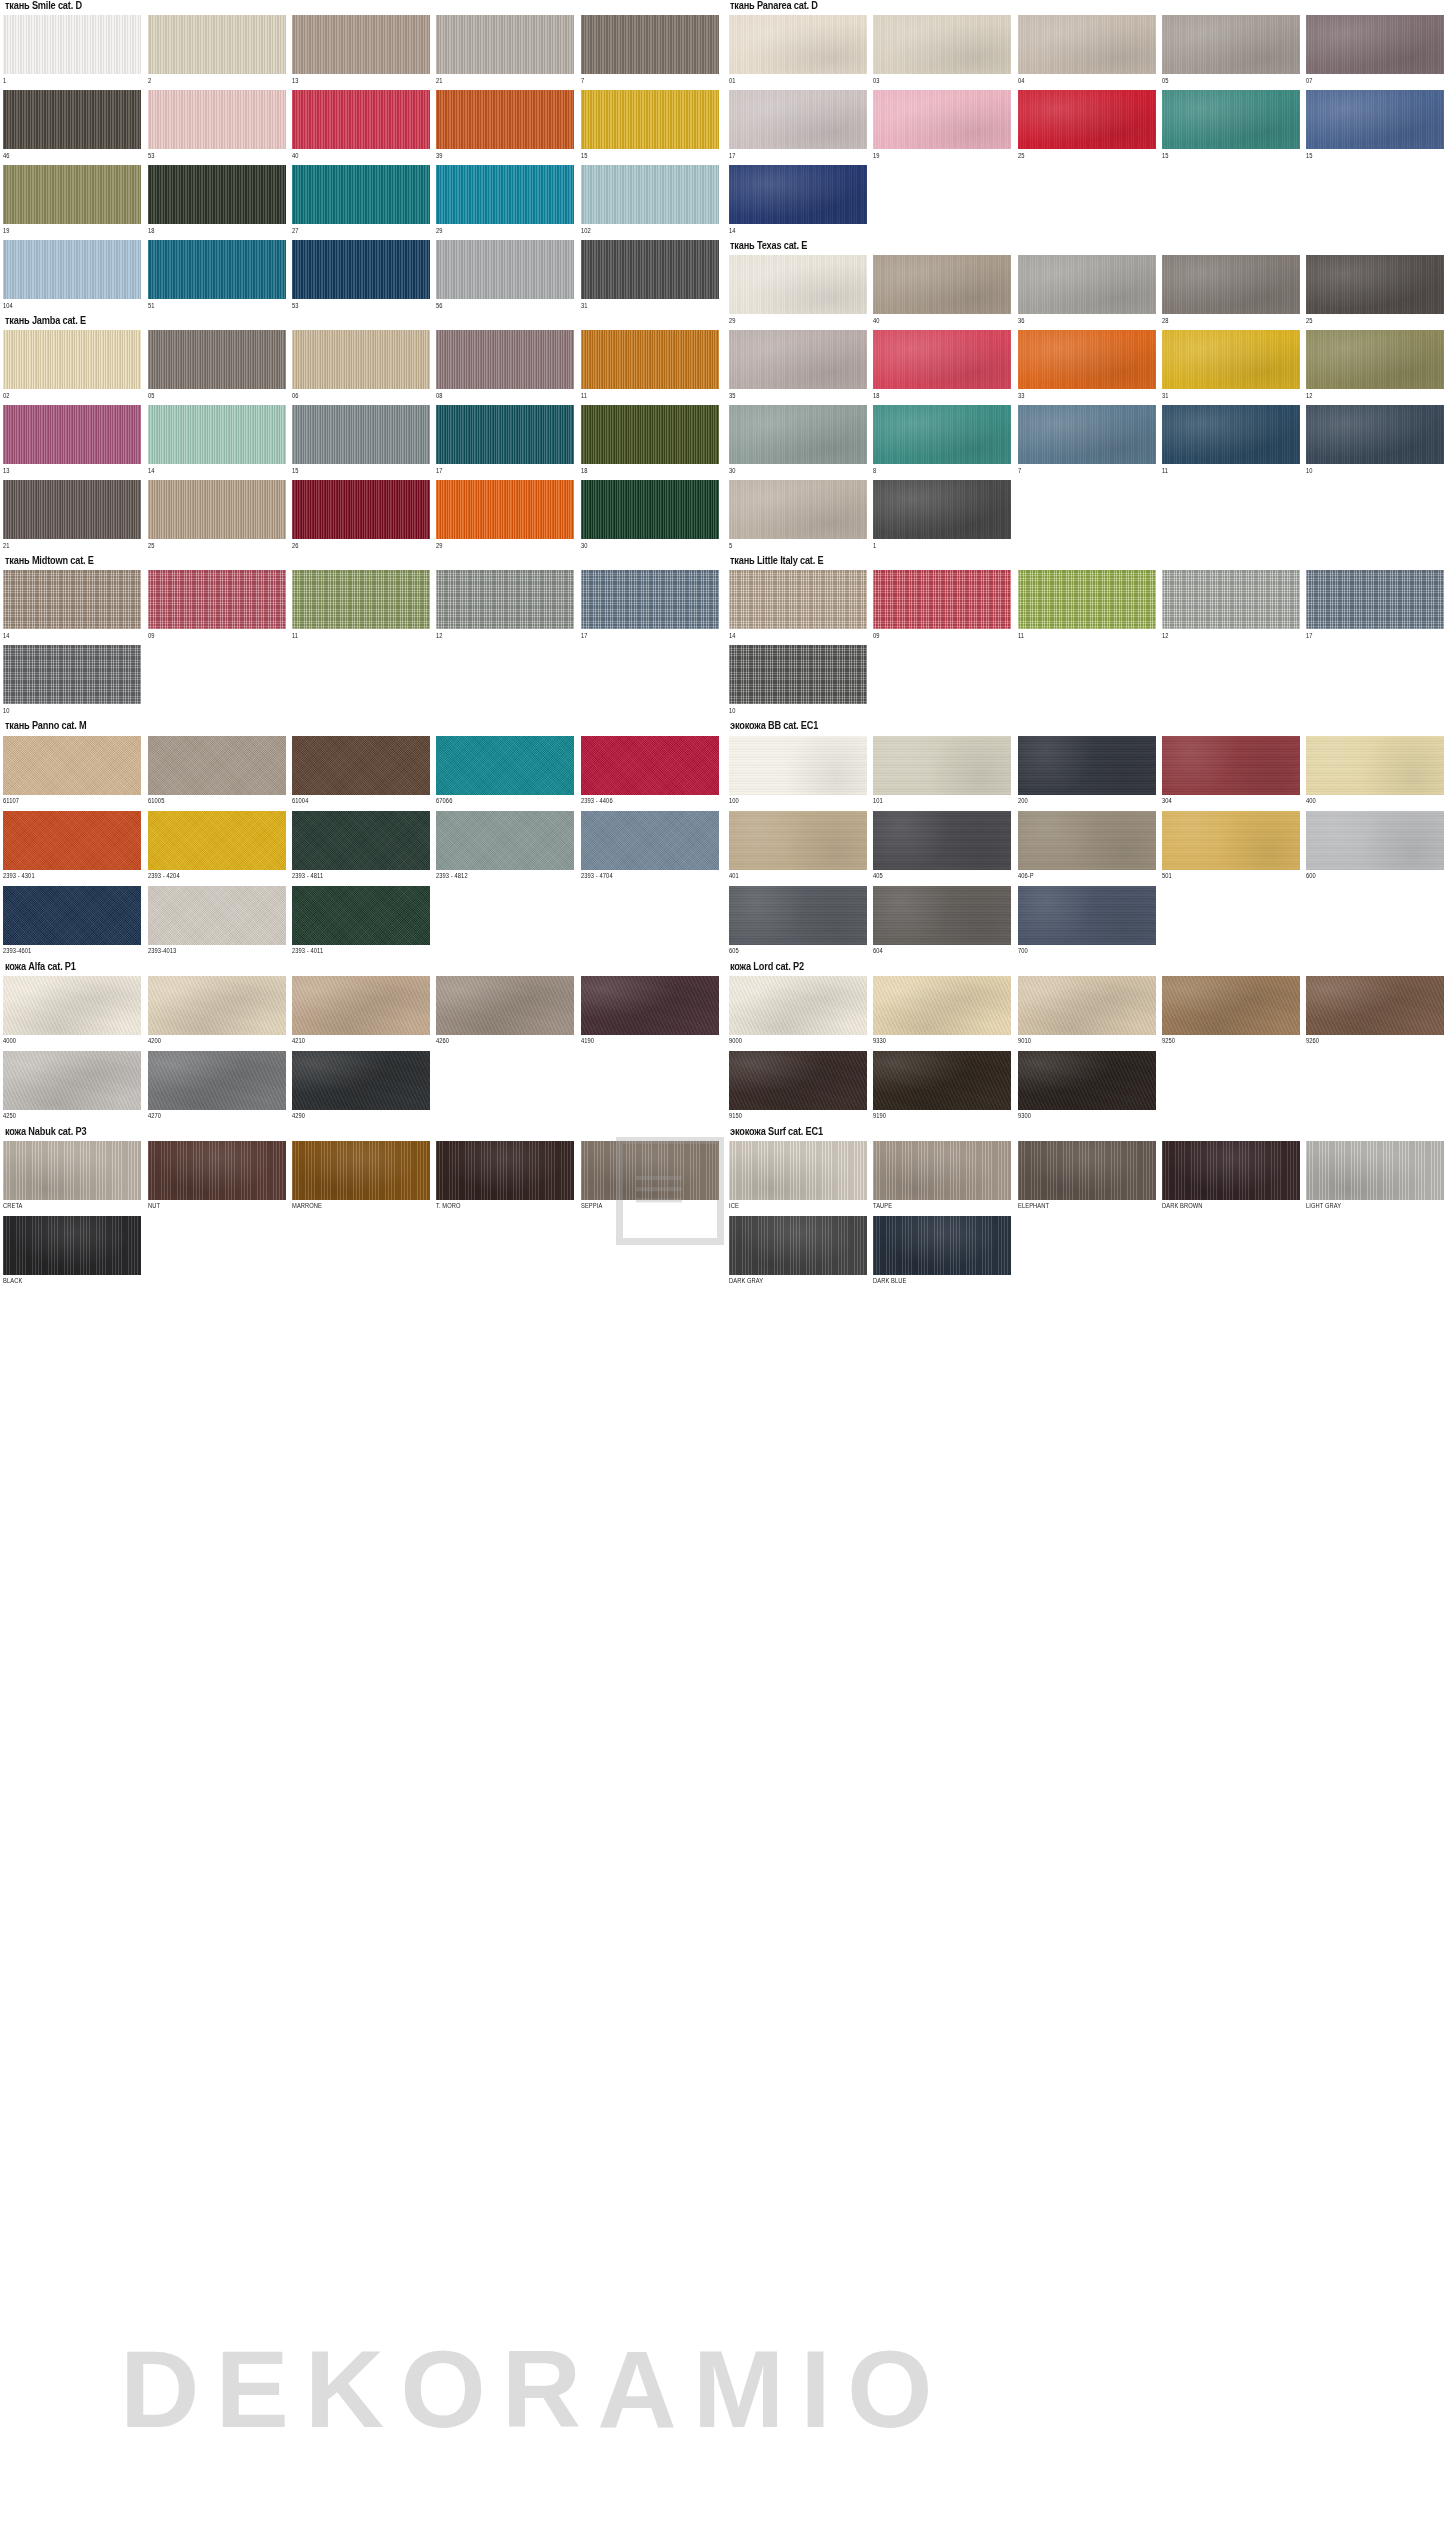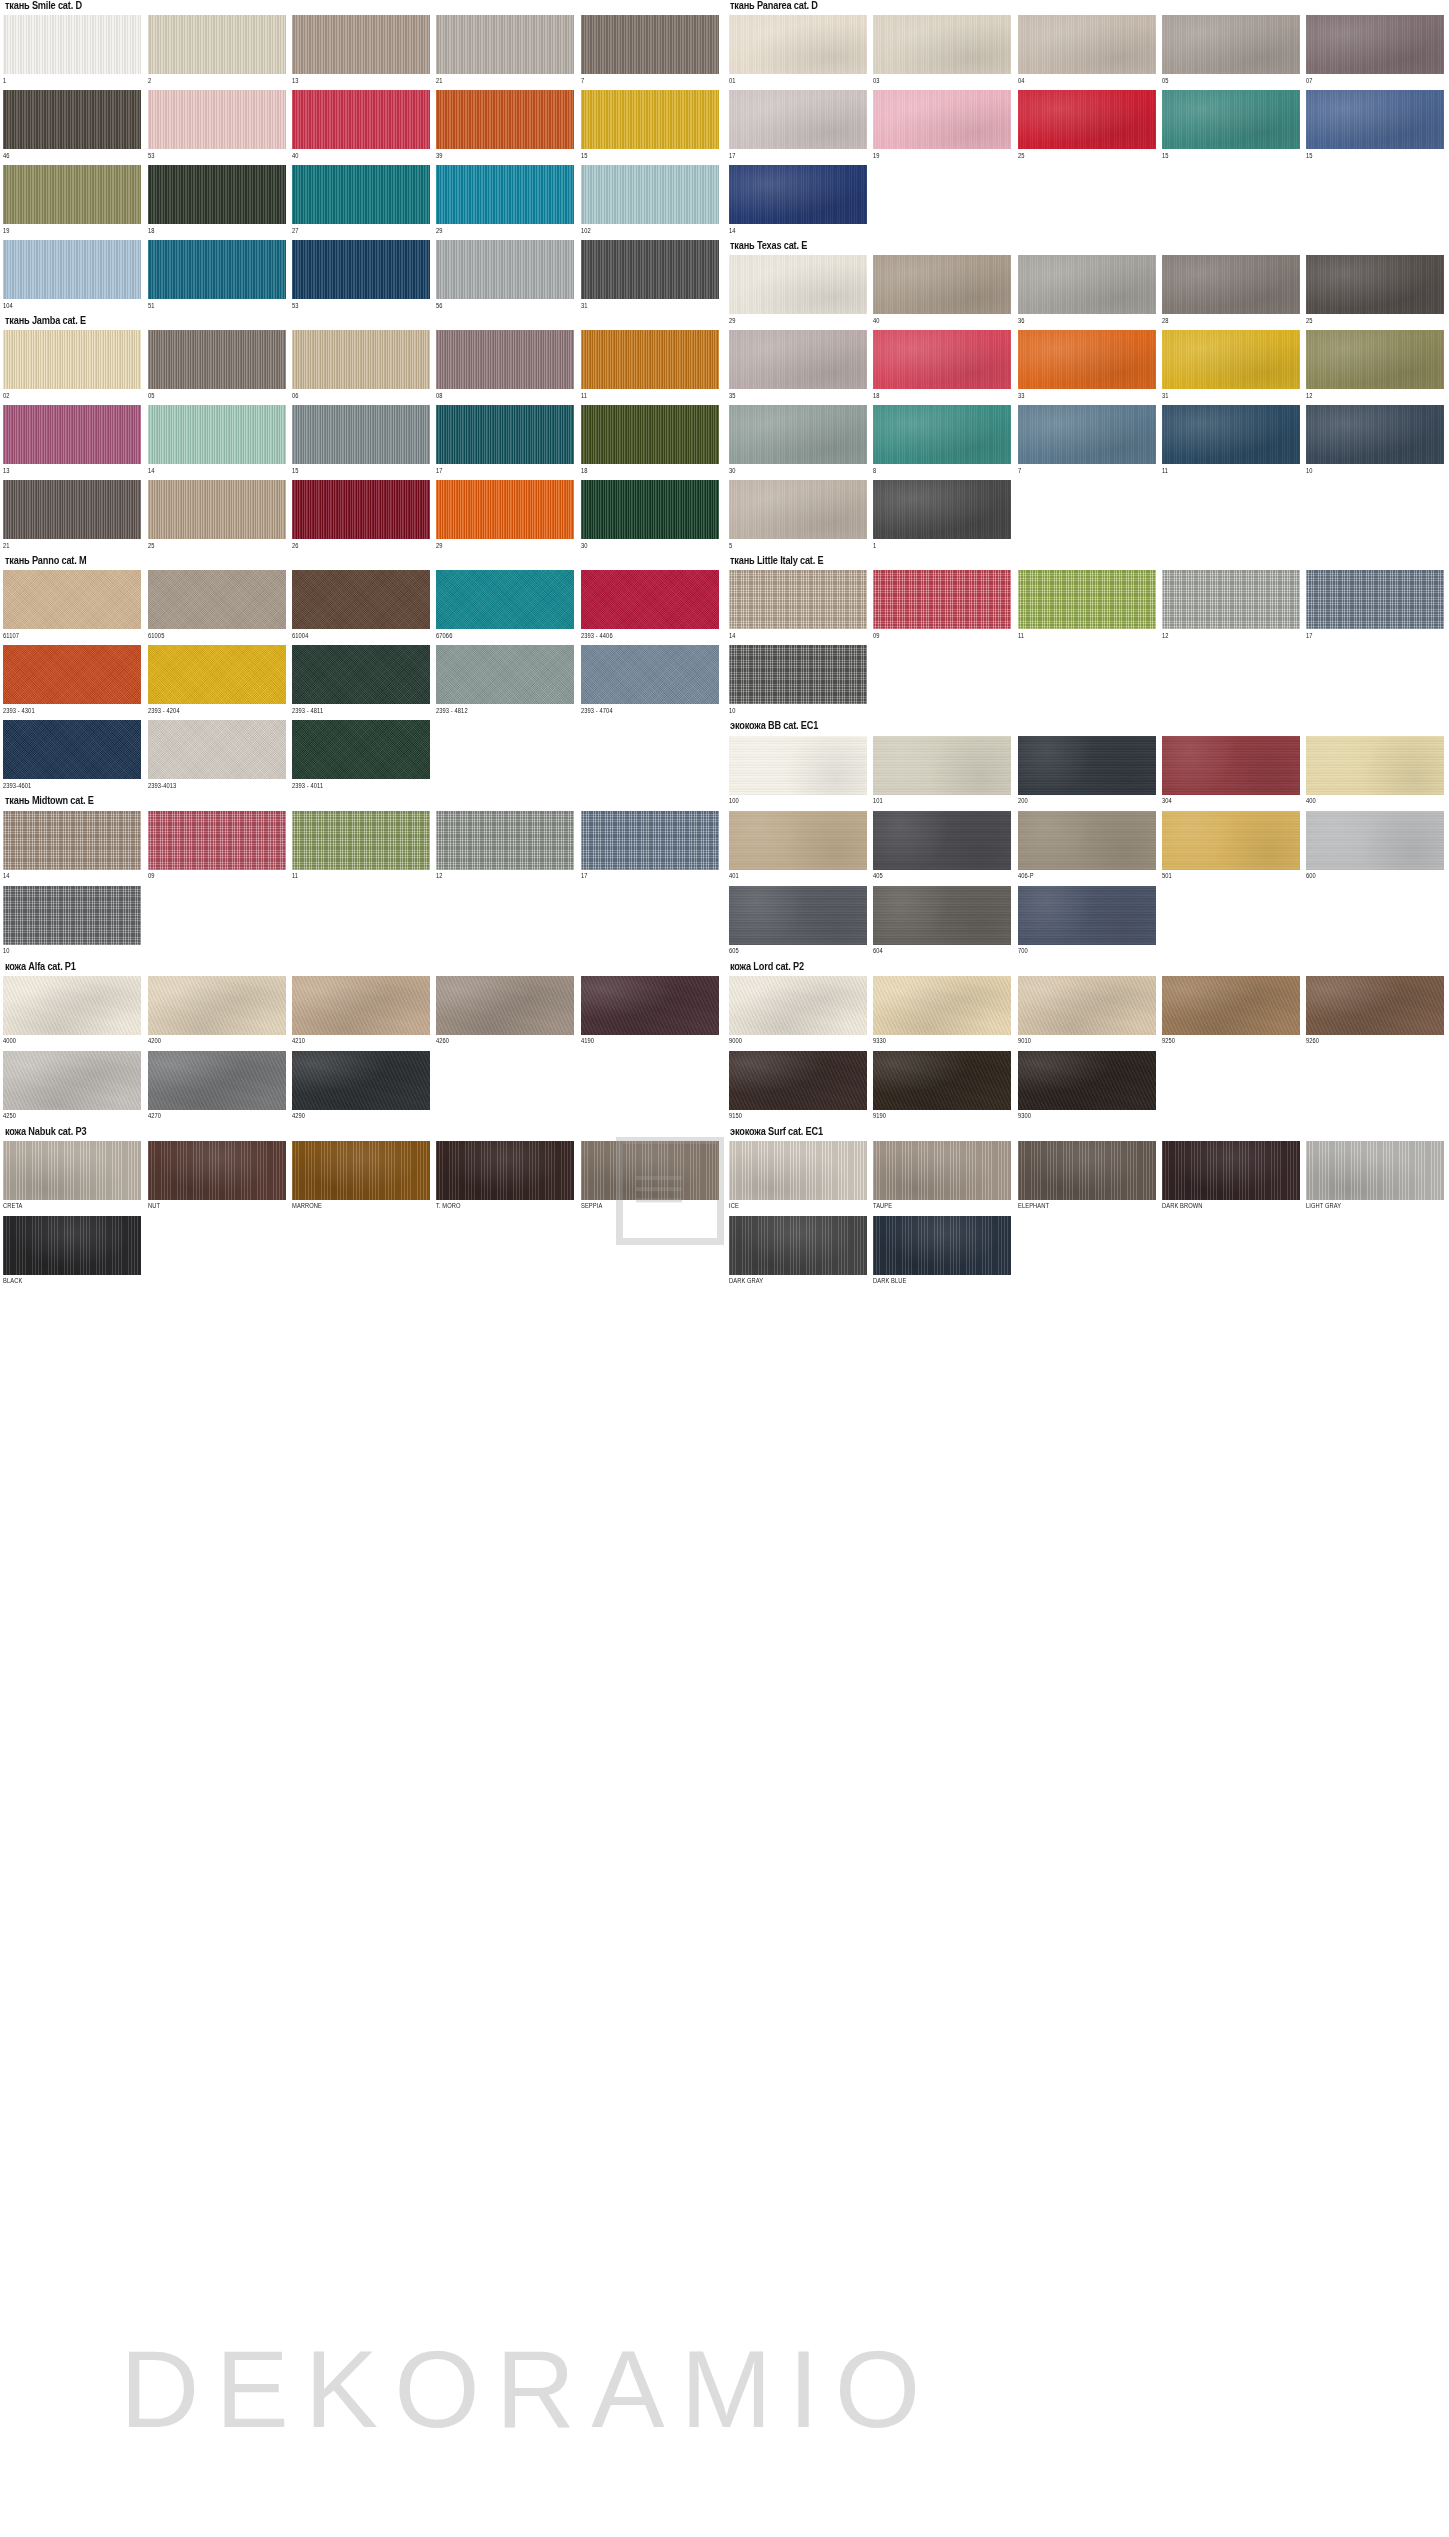--- a/index.html
+++ b/index.html
@@ -160,21 +160,21 @@
       repeating-linear-gradient(90deg, rgba(255,255,255,0.13) 0 0.8px, rgba(0,0,0,0.11) 0.8px 3.2px),
       radial-gradient(ellipse at 50% 30%, rgba(255,255,255,0.12), rgba(255,255,255,0) 60%),
       radial-gradient(ellipse at 30% 80%, rgba(0,0,0,0.14), rgba(0,0,0,0) 60%);
   }
 
   
   .watermark {
     position: absolute;
     pointer-events: none;
     color: rgba(160,160,160,0.40);
-    font-weight: normal;
+    font-weight: bold;
     letter-spacing: 11.2px;
     white-space: nowrap;
     user-select: none;
   }
   #wm-center {
     left: 304px;
     top: 1165px;
     font-size: 86px;
     letter-spacing: 1.6px;
     color: rgba(150,150,150,0.30);
@@ -356,20 +356,49 @@
               <div class="swatch tex-cord" style="background: rgb(232, 92, 9);"></div>
               <div class="swatch-code">29</div>
             </div>
             <div class="cell">
               <div class="swatch tex-cord" style="background: rgb(15, 56, 33);"></div>
               <div class="swatch-code">30</div>
             </div>
           </div>
         </div>
         <div class="group">
+          <div class="group-title">ткань Midtown cat. E</div>
+          <div class="swatch-grid">
+            <div class="cell">
+              <div class="swatch tex-linen" style="background: rgb(171, 151, 134);"></div>
+              <div class="swatch-code">14</div>
+            </div>
+            <div class="cell">
+              <div class="swatch tex-linen" style="background: rgb(195, 86, 103);"></div>
+              <div class="swatch-code">09</div>
+            </div>
+            <div class="cell">
+              <div class="swatch tex-linen" style="background: rgb(147, 165, 101);"></div>
+              <div class="swatch-code">11</div>
+            </div>
+            <div class="cell">
+              <div class="swatch tex-linen" style="background: rgb(150, 155, 149);"></div>
+              <div class="swatch-code">12</div>
+            </div>
+            <div class="cell">
+              <div class="swatch tex-linen" style="background: rgb(107, 127, 146);"></div>
+              <div class="swatch-code">17</div>
+            </div>
+            <div class="cell">
+              <div class="swatch tex-linen" style="background: rgb(109, 111, 114);"></div>
+              <div class="swatch-code">10</div>
+            </div>
+          </div>
+        </div>
+        <div class="group">
           <div class="group-title">ткань Panno cat. M</div>
           <div class="swatch-grid">
             <div class="cell">
               <div class="swatch tex-weave" style="background: rgb(211, 183, 147);"></div>
               <div class="swatch-code">61107</div>
             </div>
             <div class="cell">
               <div class="swatch tex-weave" style="background: rgb(168, 154, 140);"></div>
               <div class="swatch-code">61005</div>
             </div>
@@ -409,49 +438,20 @@
               <div class="swatch tex-weave" style="background: rgb(25, 48, 77);"></div>
               <div class="swatch-code">2393-4601</div>
             </div>
             <div class="cell">
               <div class="swatch tex-weave" style="background: rgb(212, 205, 196);"></div>
               <div class="swatch-code">2393-4013</div>
             </div>
             <div class="cell">
               <div class="swatch tex-weave" style="background: rgb(29, 58, 43);"></div>
               <div class="swatch-code">2393 - 4011</div>
-            </div>
-          </div>
-        </div>
-        <div class="group">
-          <div class="group-title">ткань Midtown cat. E</div>
-          <div class="swatch-grid">
-            <div class="cell">
-              <div class="swatch tex-linen" style="background: rgb(171, 151, 134);"></div>
-              <div class="swatch-code">14</div>
-            </div>
-            <div class="cell">
-              <div class="swatch tex-linen" style="background: rgb(195, 86, 103);"></div>
-              <div class="swatch-code">09</div>
-            </div>
-            <div class="cell">
-              <div class="swatch tex-linen" style="background: rgb(147, 165, 101);"></div>
-              <div class="swatch-code">11</div>
-            </div>
-            <div class="cell">
-              <div class="swatch tex-linen" style="background: rgb(150, 155, 149);"></div>
-              <div class="swatch-code">12</div>
-            </div>
-            <div class="cell">
-              <div class="swatch tex-linen" style="background: rgb(107, 127, 146);"></div>
-              <div class="swatch-code">17</div>
-            </div>
-            <div class="cell">
-              <div class="swatch tex-linen" style="background: rgb(109, 111, 114);"></div>
-              <div class="swatch-code">10</div>
             </div>
           </div>
         </div>
         <div class="group">
           <div class="group-title">кожа Alfa cat. P1</div>
           <div class="swatch-grid">
             <div class="cell">
               <div class="swatch tex-grain" style="background: rgb(240, 233, 220);"></div>
               <div class="swatch-code">4000</div>
             </div>

